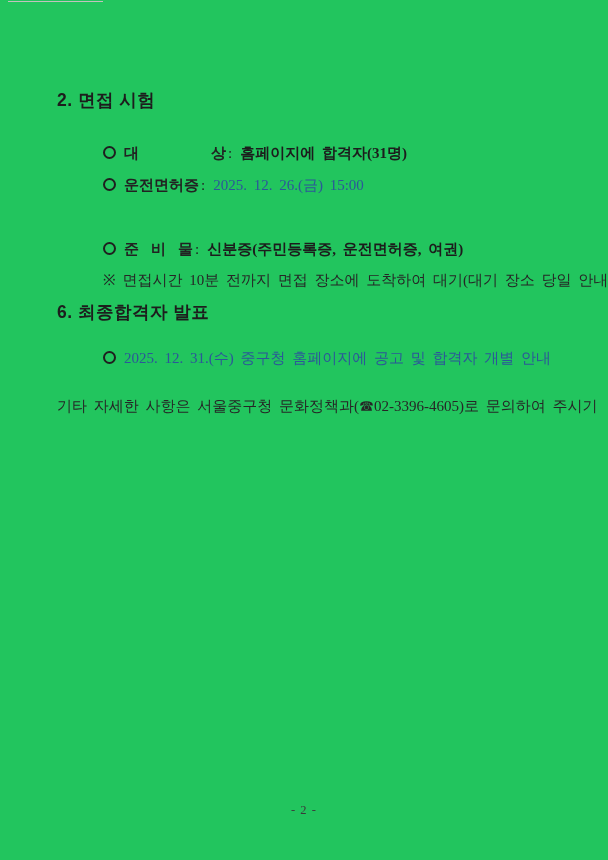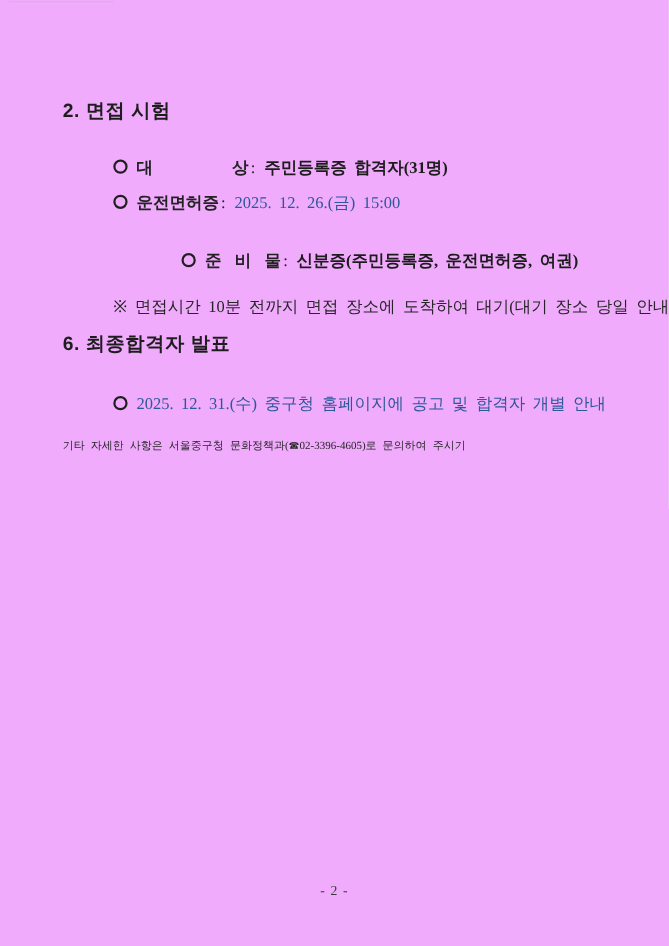--- a/index.html
+++ b/index.html
@@ -5,21 +5,21 @@
   html, body {
     margin: 0;
     padding: 0;
     background: #e8e6e0;
   }
   .page {
     position: relative;
     width: 608px;
     height: 860px;
     margin: 0 auto;
-    background: #f0abfc;
+    background: #22c55e;
     font-family: "Liberation Serif", "DejaVu Serif", serif;
     color: #262626;
     overflow: hidden;
   }
   .scan-line {
     position: absolute;
     top: 1px;
     left: 8px;
     width: 95px;
     height: 1px;
@@ -82,21 +82,21 @@
     margin-right: 7px;
     color: #222;
   }
   .note-text {
     color: #262626;
   }
   .paragraph-line {
     position: absolute;
     left: 57px;
     right: 20px;
-    font-size: 10px;
+    font-size: 15px;
     line-height: 20px;
     word-spacing: 3px;
     color: #262626;
     white-space: pre;
   }
   .page-number {
     position: absolute;
     left: 0;
     right: 0;
     top: 803px;
@@ -110,39 +110,39 @@
 </head>
 <body>
 
 <div class="page">
 
   <div class="scan-line"></div>
 
   <div class="heading" style="top: 88px;">2. 면접 시험</div>
 
   <div class="row" style="top: 123px;">
-    <span class="bullet"></span><span class="item-label">대      상</span><span class="colon">:</span><span class="val-bold">주민등록증 합격자(31명)</span>
+    <span class="bullet"></span><span class="item-label">대      상</span><span class="colon">:</span><span class="val-bold">홈페이지에 합격자(31명)</span>
   </div>
 
   <div class="row" style="top: 155px;">
     <span class="bullet"></span><span class="item-label">운전면허증</span><span class="colon">:</span><span class="val-blue">2025. 12. 26.(금) 15:00</span>
   </div>
 
 
-  <div class="row" style="top: 208px; text-align: center;">
+  <div class="row" style="top: 219px;">
     <span class="bullet"></span><span class="item-label">준 비 물</span><span class="colon">:</span><span class="val-bold">신분증(주민등록증, 운전면허증, 여권)</span>
   </div>
 
   <div class="row" style="top: 250px;">
     <span class="note-marker">※</span><span class="note-text">면접시간 10분 전까지 면접 장소에 도착하여 대기(대기 장소 당일 안내)</span>
   </div>
 
   <div class="heading" style="top: 300px;">6. 최종합격자 발표</div>
 
-  <div class="row" style="top: 338px;">
+  <div class="row" style="top: 328px;">
     <span class="bullet"></span><span class="val-blue">2025. 12. 31.(수) 중구청 홈페이지에 공고 및 합격자 개별 안내</span>
   </div>
 
   <div class="paragraph-line" style="top: 396px;">기타 자세한 사항은 서울중구청 문화정책과(☎02-3396-4605)로 문의하여 주시기</div>
 
   <div class="page-number">- 2 -</div>
 
 </div>
 
 </body></html>

